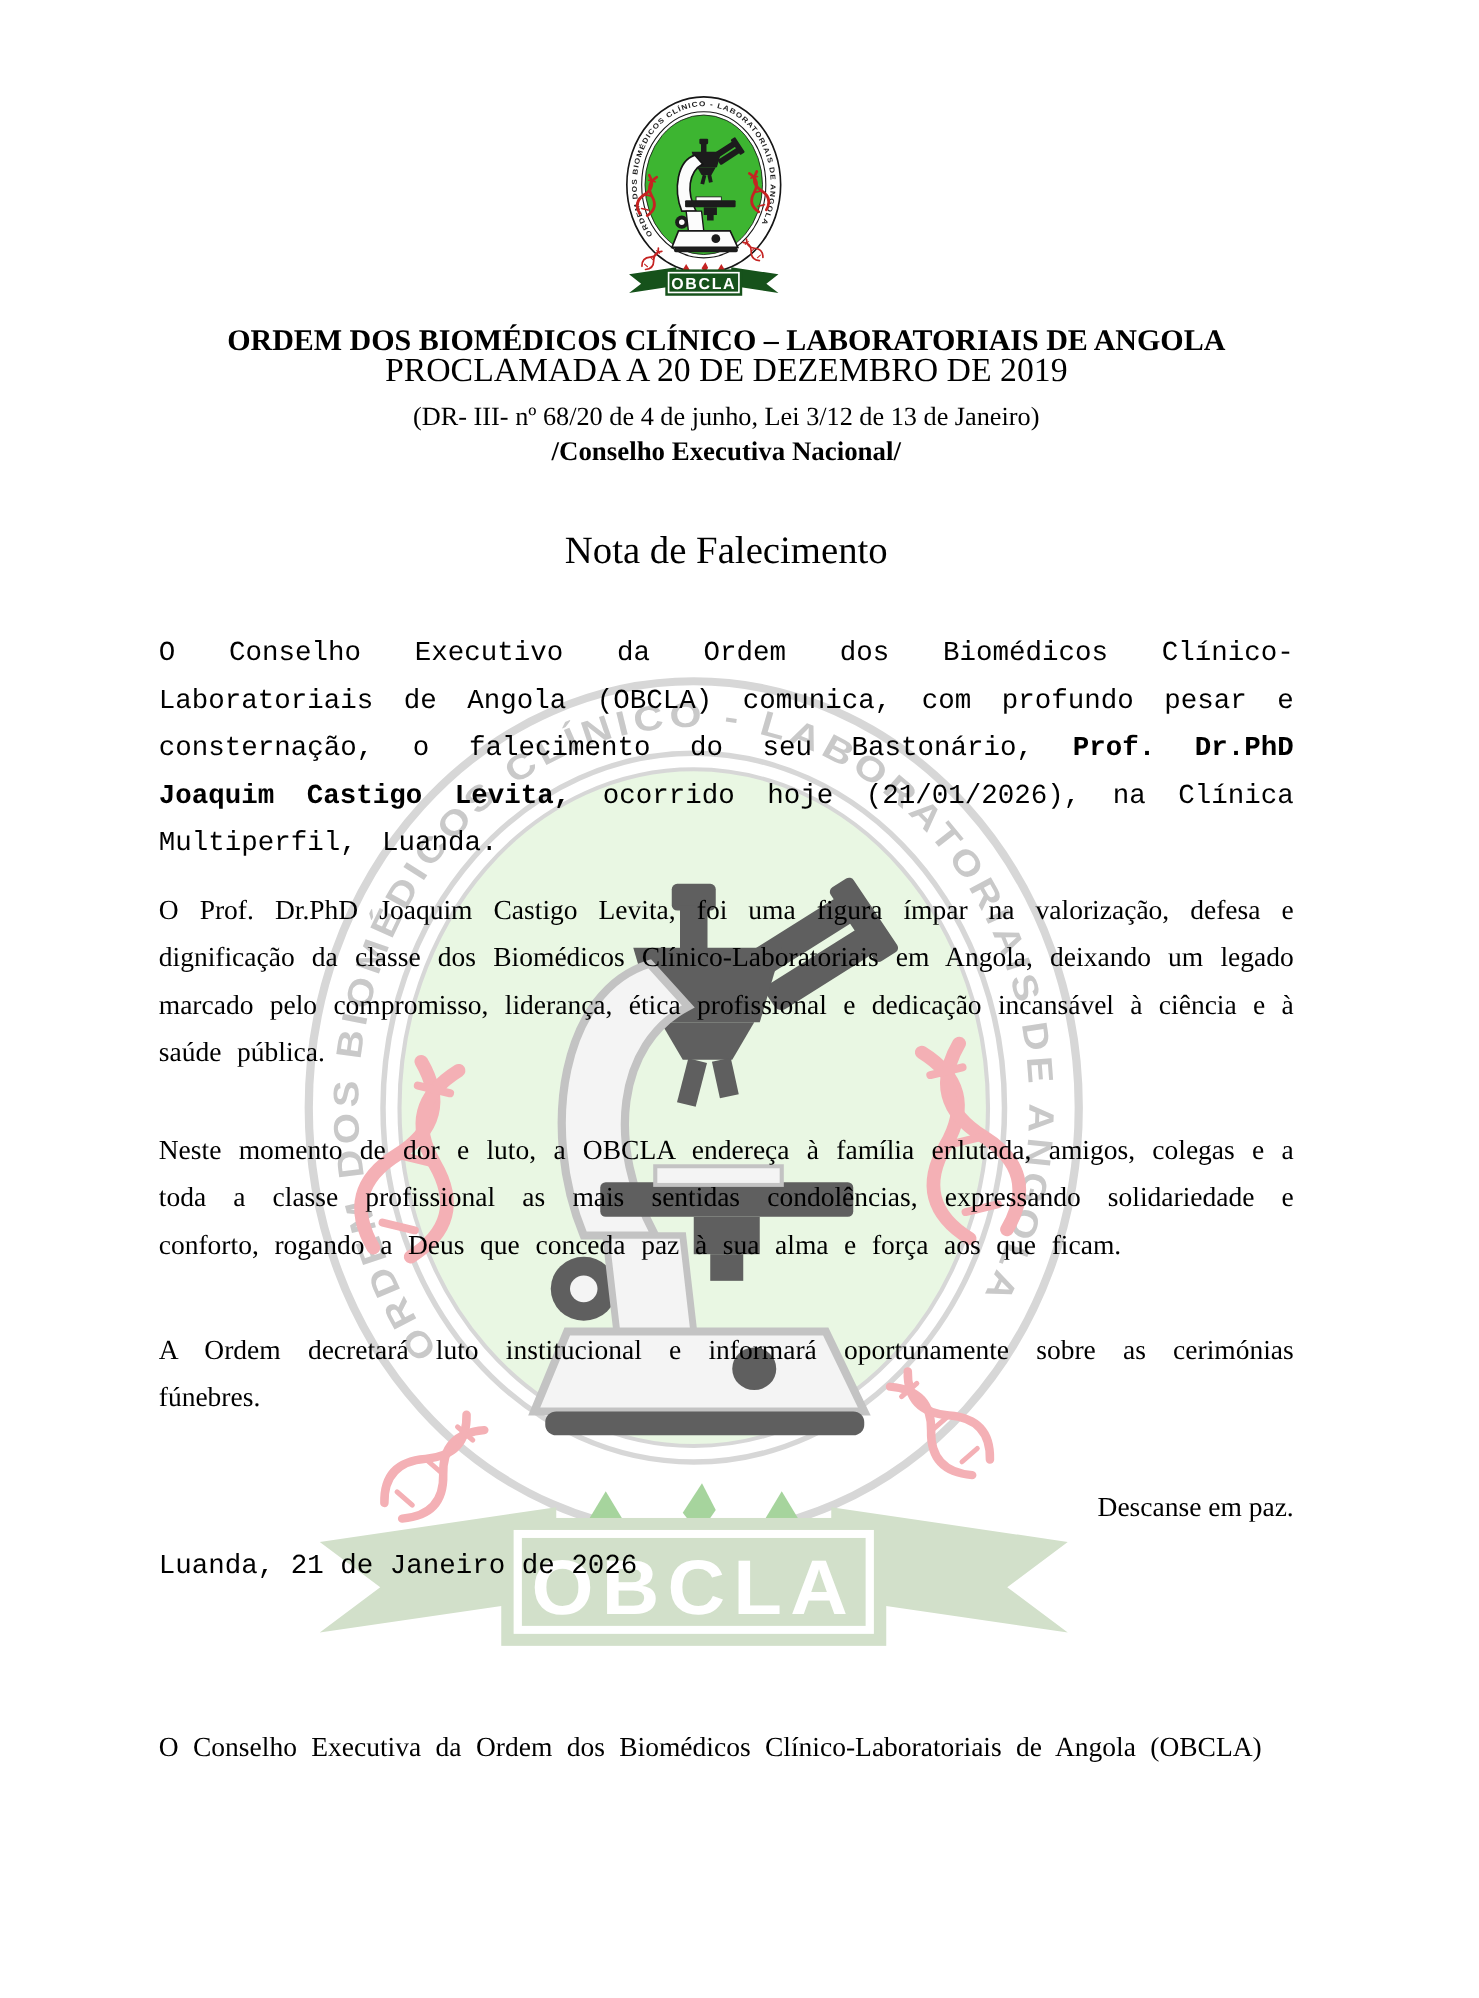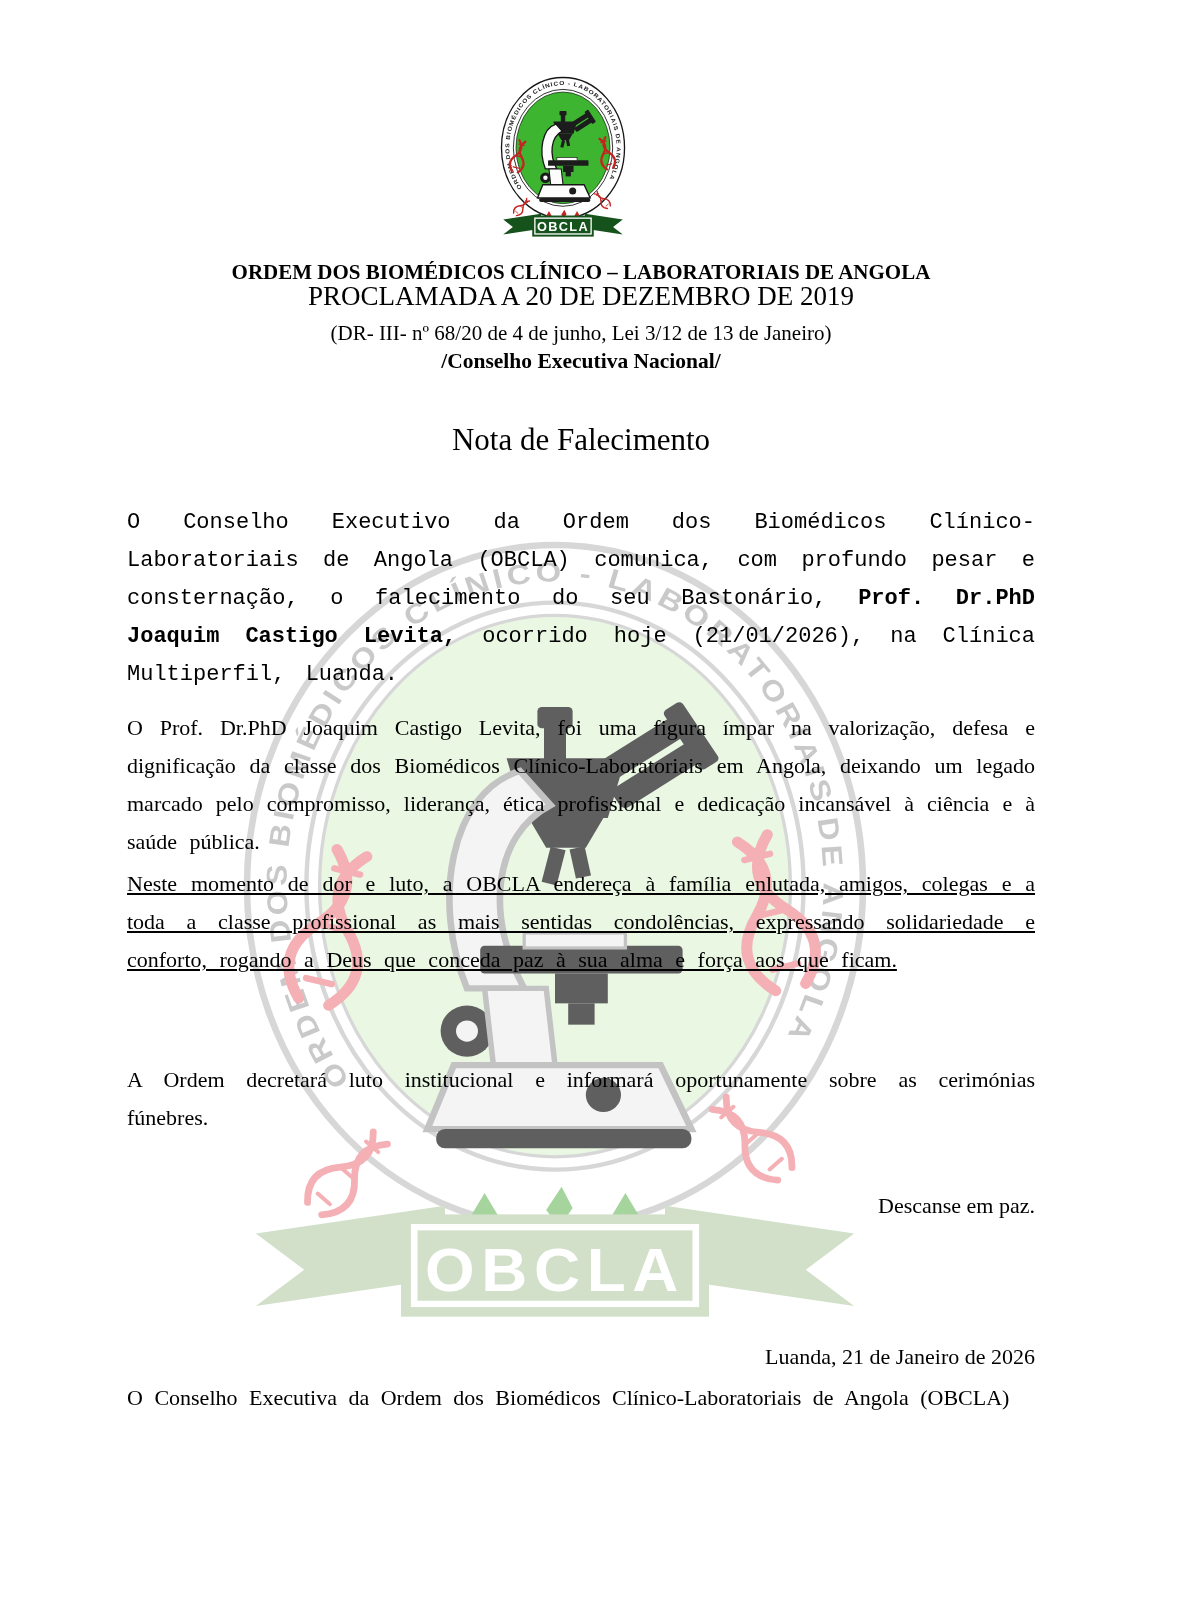--- a/index.html
+++ b/index.html
@@ -33,37 +33,37 @@
   }
   .banner-text{
     font-family:"Liberation Sans", sans-serif;
     font-weight:bold; font-size:29px; letter-spacing:3px;
     fill:#ffffff; text-anchor:middle;
   }
 
   
   .abs{position:absolute; margin:0;}
   .center-col{left:127px; width:908px; text-align:center;}
-  .org-name   {top:260px; font-weight:bold; font-size:21px;}
+  .org-name   {top:260px; font-weight:bold; font-size:24px;}
   .proclaimed {top:281px; font-size:27px;}
   .decree     {top:321px; font-size:21px;}
   .council    {top:349px; font-weight:bold; font-size:21.5px;}
   .doc-title  {top:422px; font-weight:normal; font-size:31px;}
 
   .para{
     left:127px; width:908px;
     font-size:22px; line-height:38px;
     text-align:justify; word-spacing:7px;
   }
   .p1{top:504px;font-family:Liberation Mono, monospace;}
   .p2{top:709px;}
-  .p3{top:865px;text-decoration:underline;}
+  .p3{top:901px;}
   .p4{top:1061px;}
   .rest{top:1187px; text-align:right; word-spacing:normal;}
-  .dateline{top:1344px; left:127px; width:908px; font-size:22px; text-align:right;}
+  .dateline{top:1240px; left:127px; width:908px; font-size:22px; text-align:left;font-family:Liberation Mono, monospace;}
   .signature{
     top:1379px; left:127px; width:908px;
     font-weight:normal; font-size:22px; line-height:38px;
     text-align:justify; word-spacing:6px;
   }
   .content{position:relative; z-index:1;}
 </style>
 </head>
 <body>
 

